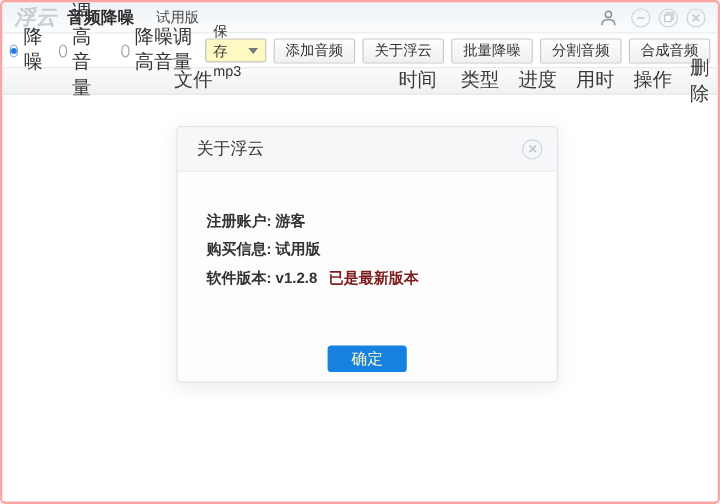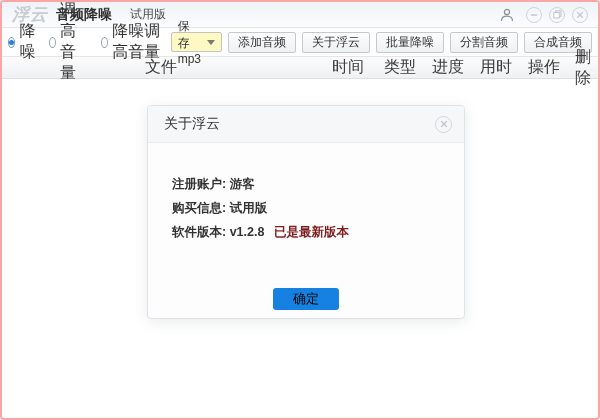--- a/index.html
+++ b/index.html
@@ -75,21 +75,21 @@
   .dialog-close {
     margin-left:auto; width:17px; height:17px; border-radius:50%;
     border:1px solid #d2d6dc; display:flex; align-items:center; justify-content:center;
   }
   .dialog-body { padding:32px 0 0 24px;font-weight:bold; }
   .dialog-row { font-size:12.5px; color:#333; line-height:18px; margin-bottom:6px; }
   .dialog-row .note { color:#7f1d1d; margin-left:6px; }
   .dialog-footer { position:absolute; left:0; right:0; bottom:8px; display:flex; justify-content:center; }
   .ok-btn {
     min-width:66px; height:22px; padding:0 14px; border:none; border-radius:3px;
-    background:#1681e0; color:#000000; font-size:13px;
+    background:#1681e0; color:#fef9c3; font-size:13px;
   }
 </style>
 </head>
 <body>
 
 <div class="window">
 
   <div class="titlebar">
     <span class="logo">浮云</span>
     <span class="app-name">音频降噪</span>

